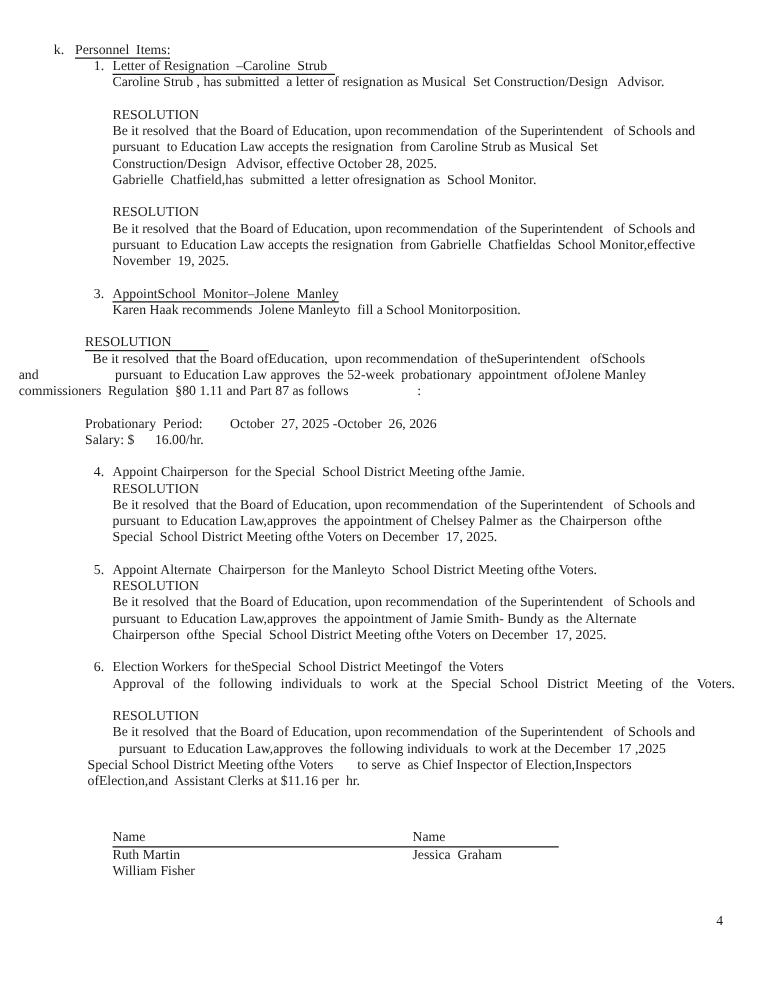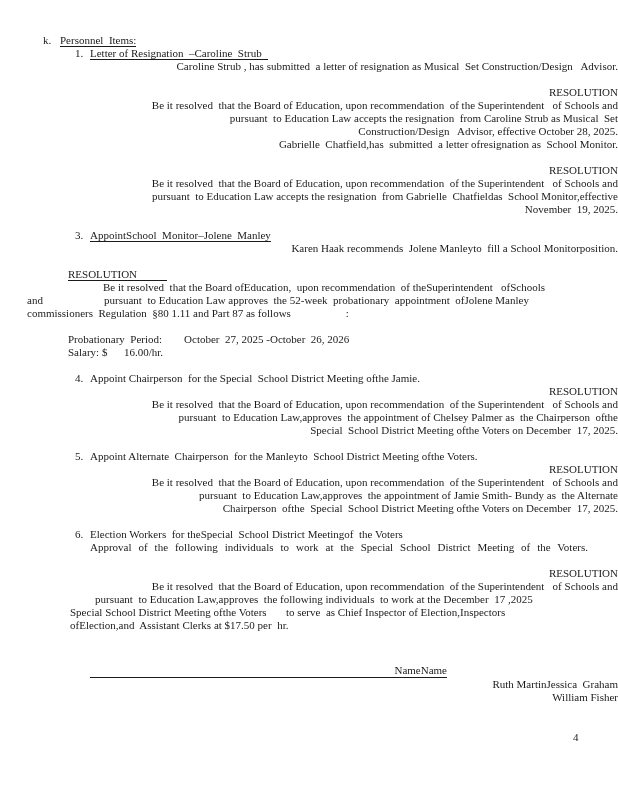--- a/index.html
+++ b/index.html
@@ -12,24 +12,24 @@
     color:#1b1b1b;
     overflow:hidden;
     -webkit-font-smoothing:antialiased;
   }
   .content{padding-top:34px;}
   .ln{white-space:pre-wrap;}
   .gap{margin-top:13px;}
   
   .ind-k{margin-left:43px;}
   .ind-num{margin-left:75px;}
-  .ind-body{margin-left:90px;text-align:right;}
-  .ind-res3{margin-left:103px;}
+  .ind-body{margin-left:90px;}
+  .ind-res3{margin-left:74px;}
   .ind-res3label{margin-left:68px;}
-  .ind-wide{margin-left:27px;}
+  .ind-wide{margin-left:15px;}
   .ind-prob{margin-left:68px;}
   .ind-res6-2{margin-left:95px;}
   .ind-res6-34{margin-left:70px;}
   .klabel{display:inline-block;width:17px;}
   .num{display:inline-block;width:15px;}
   .u{border-bottom:1px solid #1b1b1b;}
   .u-pad6{padding-right:6px;}
   .u-pad30{padding-right:30px;}
   .and{display:inline-block;width:77px;}
   .just{width:498px;text-align:justify;text-align-last:justify;}
@@ -82,21 +82,21 @@
 pursuant  to Education Law,approves  the appointment of Jamie Smith- Bundy as  the Alternate
 Chairperson  ofthe  Special  School District Meeting ofthe Voters on December  17, 2025.</div>
 
     <div class="ln ind-num gap"><span class="num">6.</span><span>Election Workers  for theSpecial  School District Meetingof  the Voters</span></div>
     <div class="ind-body just">Approval of the following individuals to work at the Special School District Meeting of the Voters.</div>
 
     <div class="ln ind-body gap">RESOLUTION</div>
     <div class="ln ind-body">Be it resolved  that the Board of Education, upon recommendation  of the Superintendent   of Schools and</div>
     <div class="ln ind-res6-2">pursuant  to Education Law,approves  the following individuals  to work at the December  17 ,2025</div>
     <div class="ln ind-res6-34">Special School District Meeting ofthe Voters       to serve  as Chief Inspector of Election,Inspectors</div>
-    <div class="ln ind-res6-34">ofElection,and  Assistant Clerks at $17.50 per  hr.</div>
+    <div class="ln ind-res6-34">ofElection,and  Assistant Clerks at $11.16 per  hr.</div>
 
     <div class="ln ind-body gap name-hdr"><span class="col1">Name</span><span>Name</span></div>
     <div class="ln ind-body"><span class="col1">Ruth Martin</span><span>Jessica  Graham</span></div>
     <div class="ln ind-body"><span class="col1">William Fisher</span><span></span></div>
 
   </div>
 
   <div class="pageno">4</div>
 </div>
 

